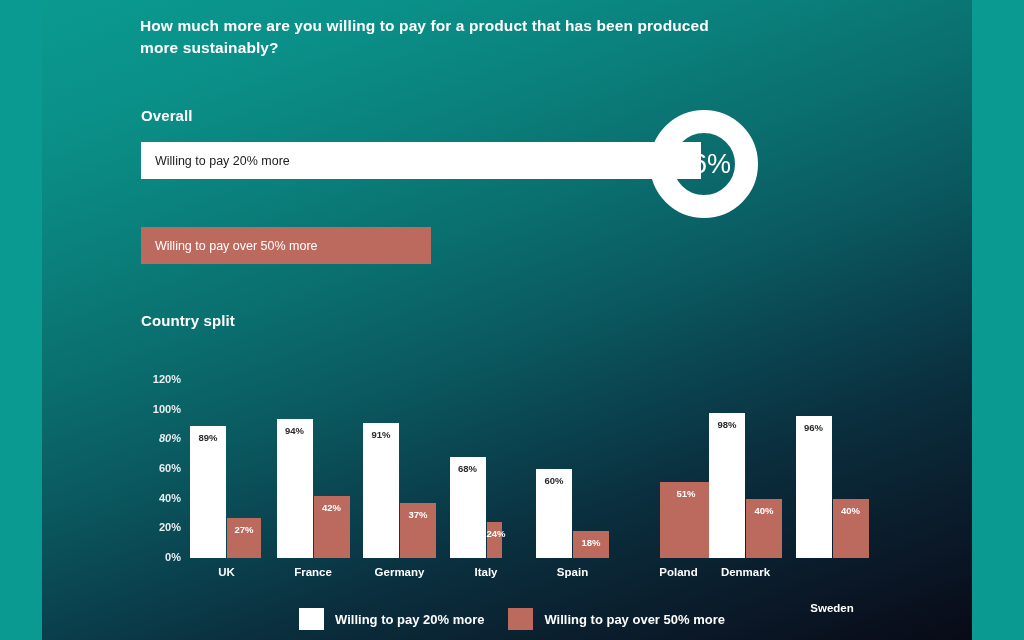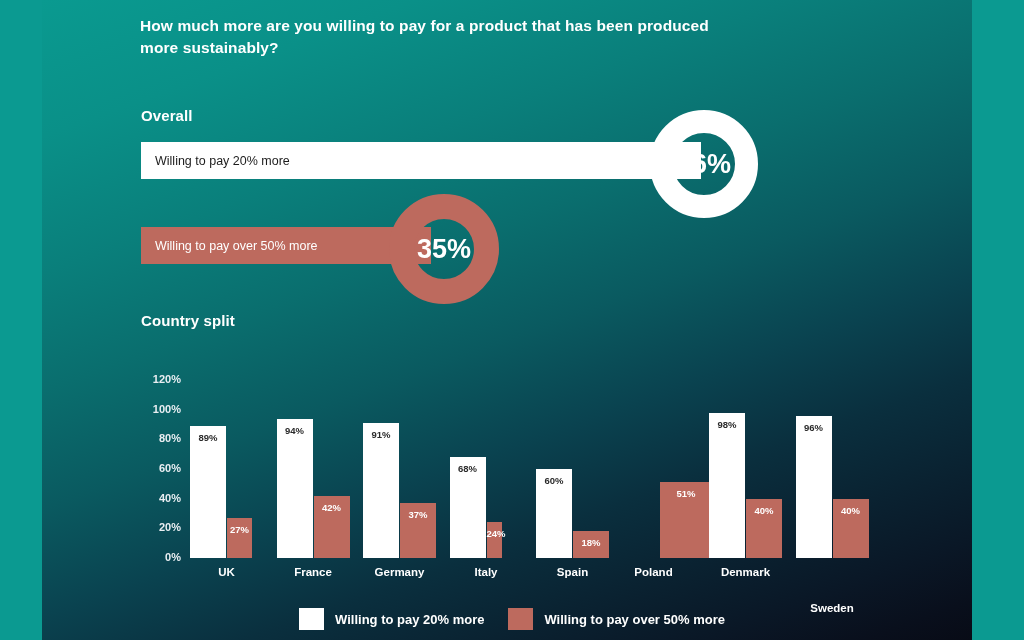--- a/index.html
+++ b/index.html
@@ -59,21 +59,21 @@
   #obar2 .obar-rect span { color:#ffffff; font-weight:normal; }
 
   .donut {
     position:absolute; border-radius:50%;
     display:flex; align-items:center; justify-content:center;
   }
   #donut-86 {
     left:650px; top:110px; width:108px; height:108px;
     border:23px solid #ffffff;
   }
-  #donut-86 .dv { color:#ffffff; font-size:27px; font-weight:bold; }
+  #donut-86 .dv { color:#ffffff; font-size:27px; font-weight:normal; }
   #donut-35 {
     left:389px; top:194px; width:110px; height:110px;
     border:25px solid #bd6a5e;
   }
   #donut-35 .dv { color:#ffffff; font-size:27px; font-weight:bold; }
 
   
   #chart { position:absolute; left:0; top:0; width:1024px; height:640px; }
   .ytick {
     position:absolute; width:44px; text-align:right;
@@ -121,38 +121,35 @@
   </div>
   <div class="donut" id="donut-86">
     <span class="dv">86%</span>
   </div>
 
   <div class="obar" id="obar2">
     <div class="obar-rect">
       <span>Willing to pay over 50% more</span>
     </div>
   </div>
-  <div class="donut" id="donut-35">
-    <span class="dv">35%</span>
-  </div>
 
   <div class="section-label" id="lbl-country">Country split</div>
 
   <div id="chart">
       <div class="ytick" style="left: 137px; top: 551px;">0%</div>
       <div class="ytick" style="left: 137px; top: 521.333px;">20%</div>
       <div class="ytick" style="left: 137px; top: 491.667px;">40%</div>
       <div class="ytick" style="left: 137px; top: 462px;">60%</div>
-      <div class="ytick" style="left: 137px; top: 432.333px;">80%</div>
+      <div class="ytick" style="left: 137px; top: 432.333px; font-style: italic;">80%</div>
       <div class="ytick" style="left: 137px; top: 402.667px;">100%</div>
       <div class="ytick" style="left: 137px; top: 373px;">120%</div>
       <div class="bar w" style="left: 190px; width: 36px; height: 132.017px; bottom: 82px;">
         <div class="barval">89%</div>
       </div>
-      <div class="bar r" style="left: 227px; width: 25px; height: 40.05px; bottom: 82px;">
+      <div class="bar r" style="left: 227px; width: 34px; height: 40.05px; bottom: 82px;">
         <div class="barval">27%</div>
       </div>
       <div class="ctry" style="left: 176px; width: 101px;">UK</div>
       <div class="bar w" style="left: 276.5px; width: 36px; height: 139.433px; bottom: 82px;">
         <div class="barval">94%</div>
       </div>
       <div class="bar r" style="left: 313.5px; width: 36px; height: 62.3px; bottom: 82px;">
         <div class="barval">42%</div>
       </div>
       <div class="ctry" style="left: 262.5px; width: 101px;">France</div>
@@ -173,21 +170,21 @@
       <div class="bar w" style="left: 536px; width: 36px; height: 89px; bottom: 82px;">
         <div class="barval">60%</div>
       </div>
       <div class="bar r" style="left: 573px; width: 36px; height: 26.7px; bottom: 82px;">
         <div class="barval">18%</div>
       </div>
       <div class="ctry" style="left: 522px; width: 101px;">Spain</div>
       <div class="bar r" style="left: 659.5px; width: 53px; height: 75.65px; bottom: 82px; margin-top: 20px;">
         <div class="barval">51%</div>
       </div>
-      <div class="ctry" style="left: 603px; width: 101px;">Poland</div>
+      <div class="ctry" style="left: 628px; width: 101px;">Poland</div>
       <div class="bar w" style="left: 709px; width: 36px; height: 145.367px; bottom: 82px;">
         <div class="barval">98%</div>
       </div>
       <div class="bar r" style="left: 746px; width: 36px; height: 59.3333px; bottom: 82px;">
         <div class="barval">40%</div>
       </div>
       <div class="ctry" style="left: 695px; width: 101px;">Denmark</div>
       <div class="bar w" style="left: 795.5px; width: 36px; height: 142.4px; bottom: 82px;">
         <div class="barval">96%</div>
       </div>

